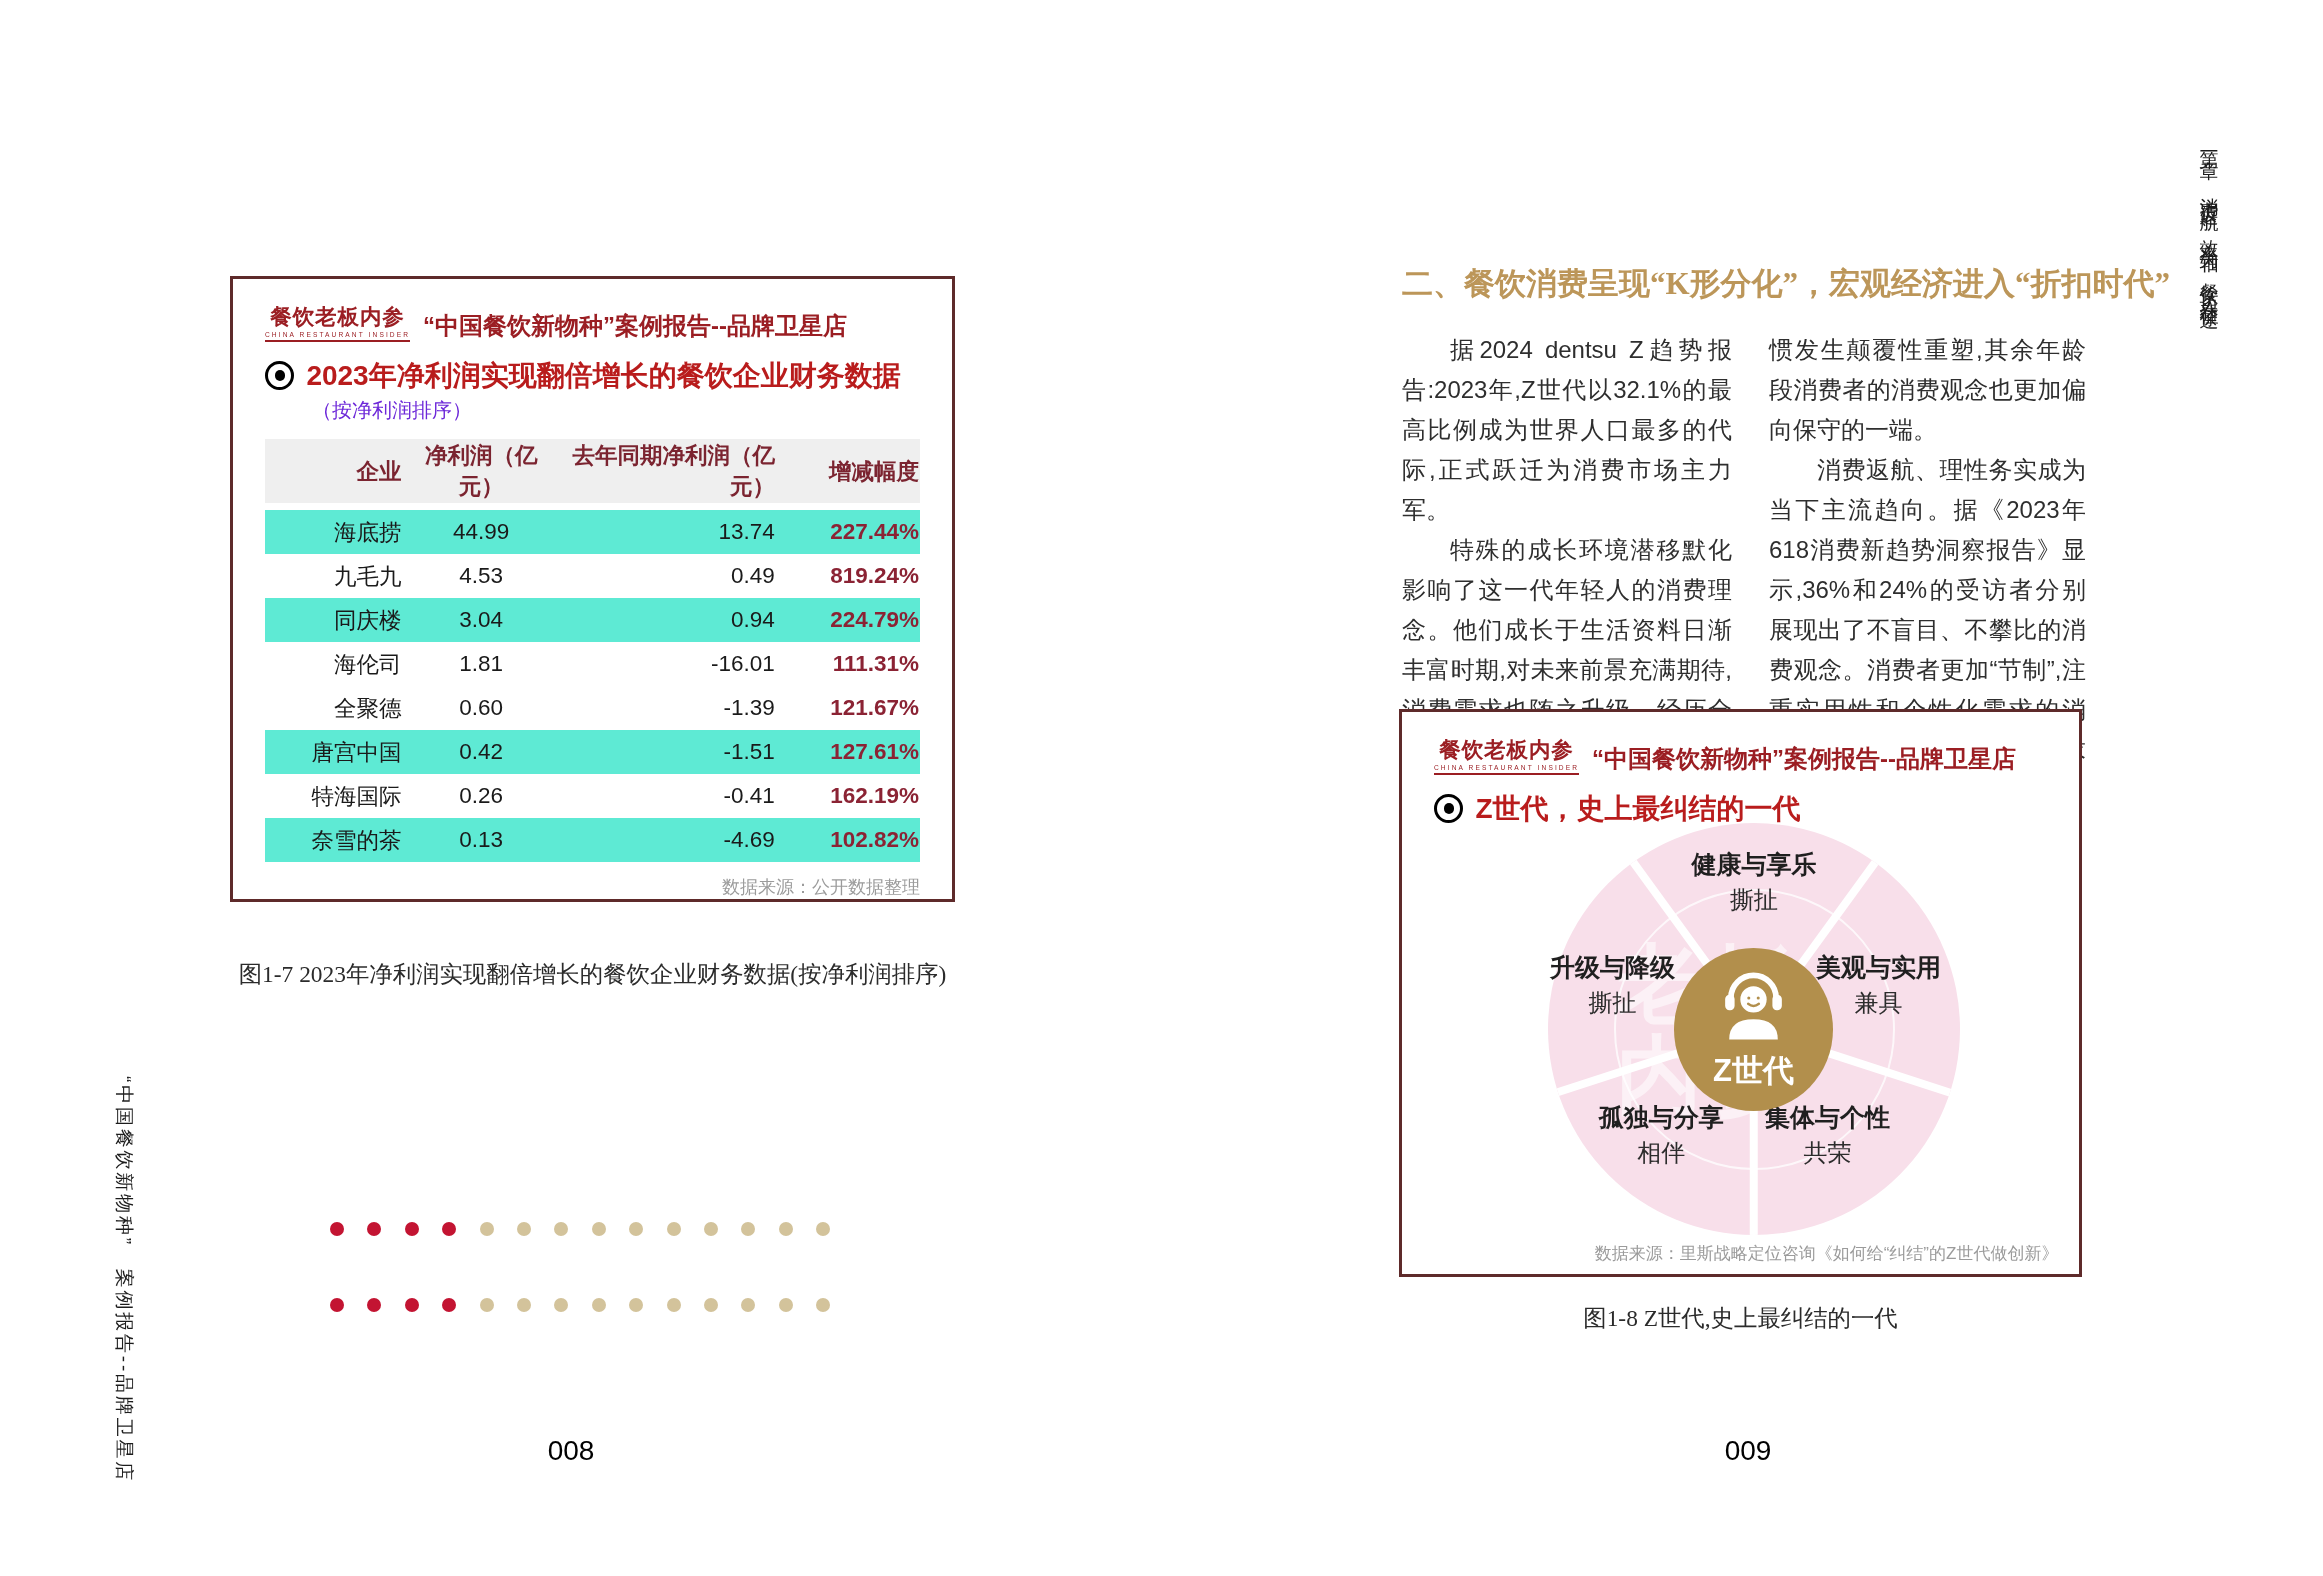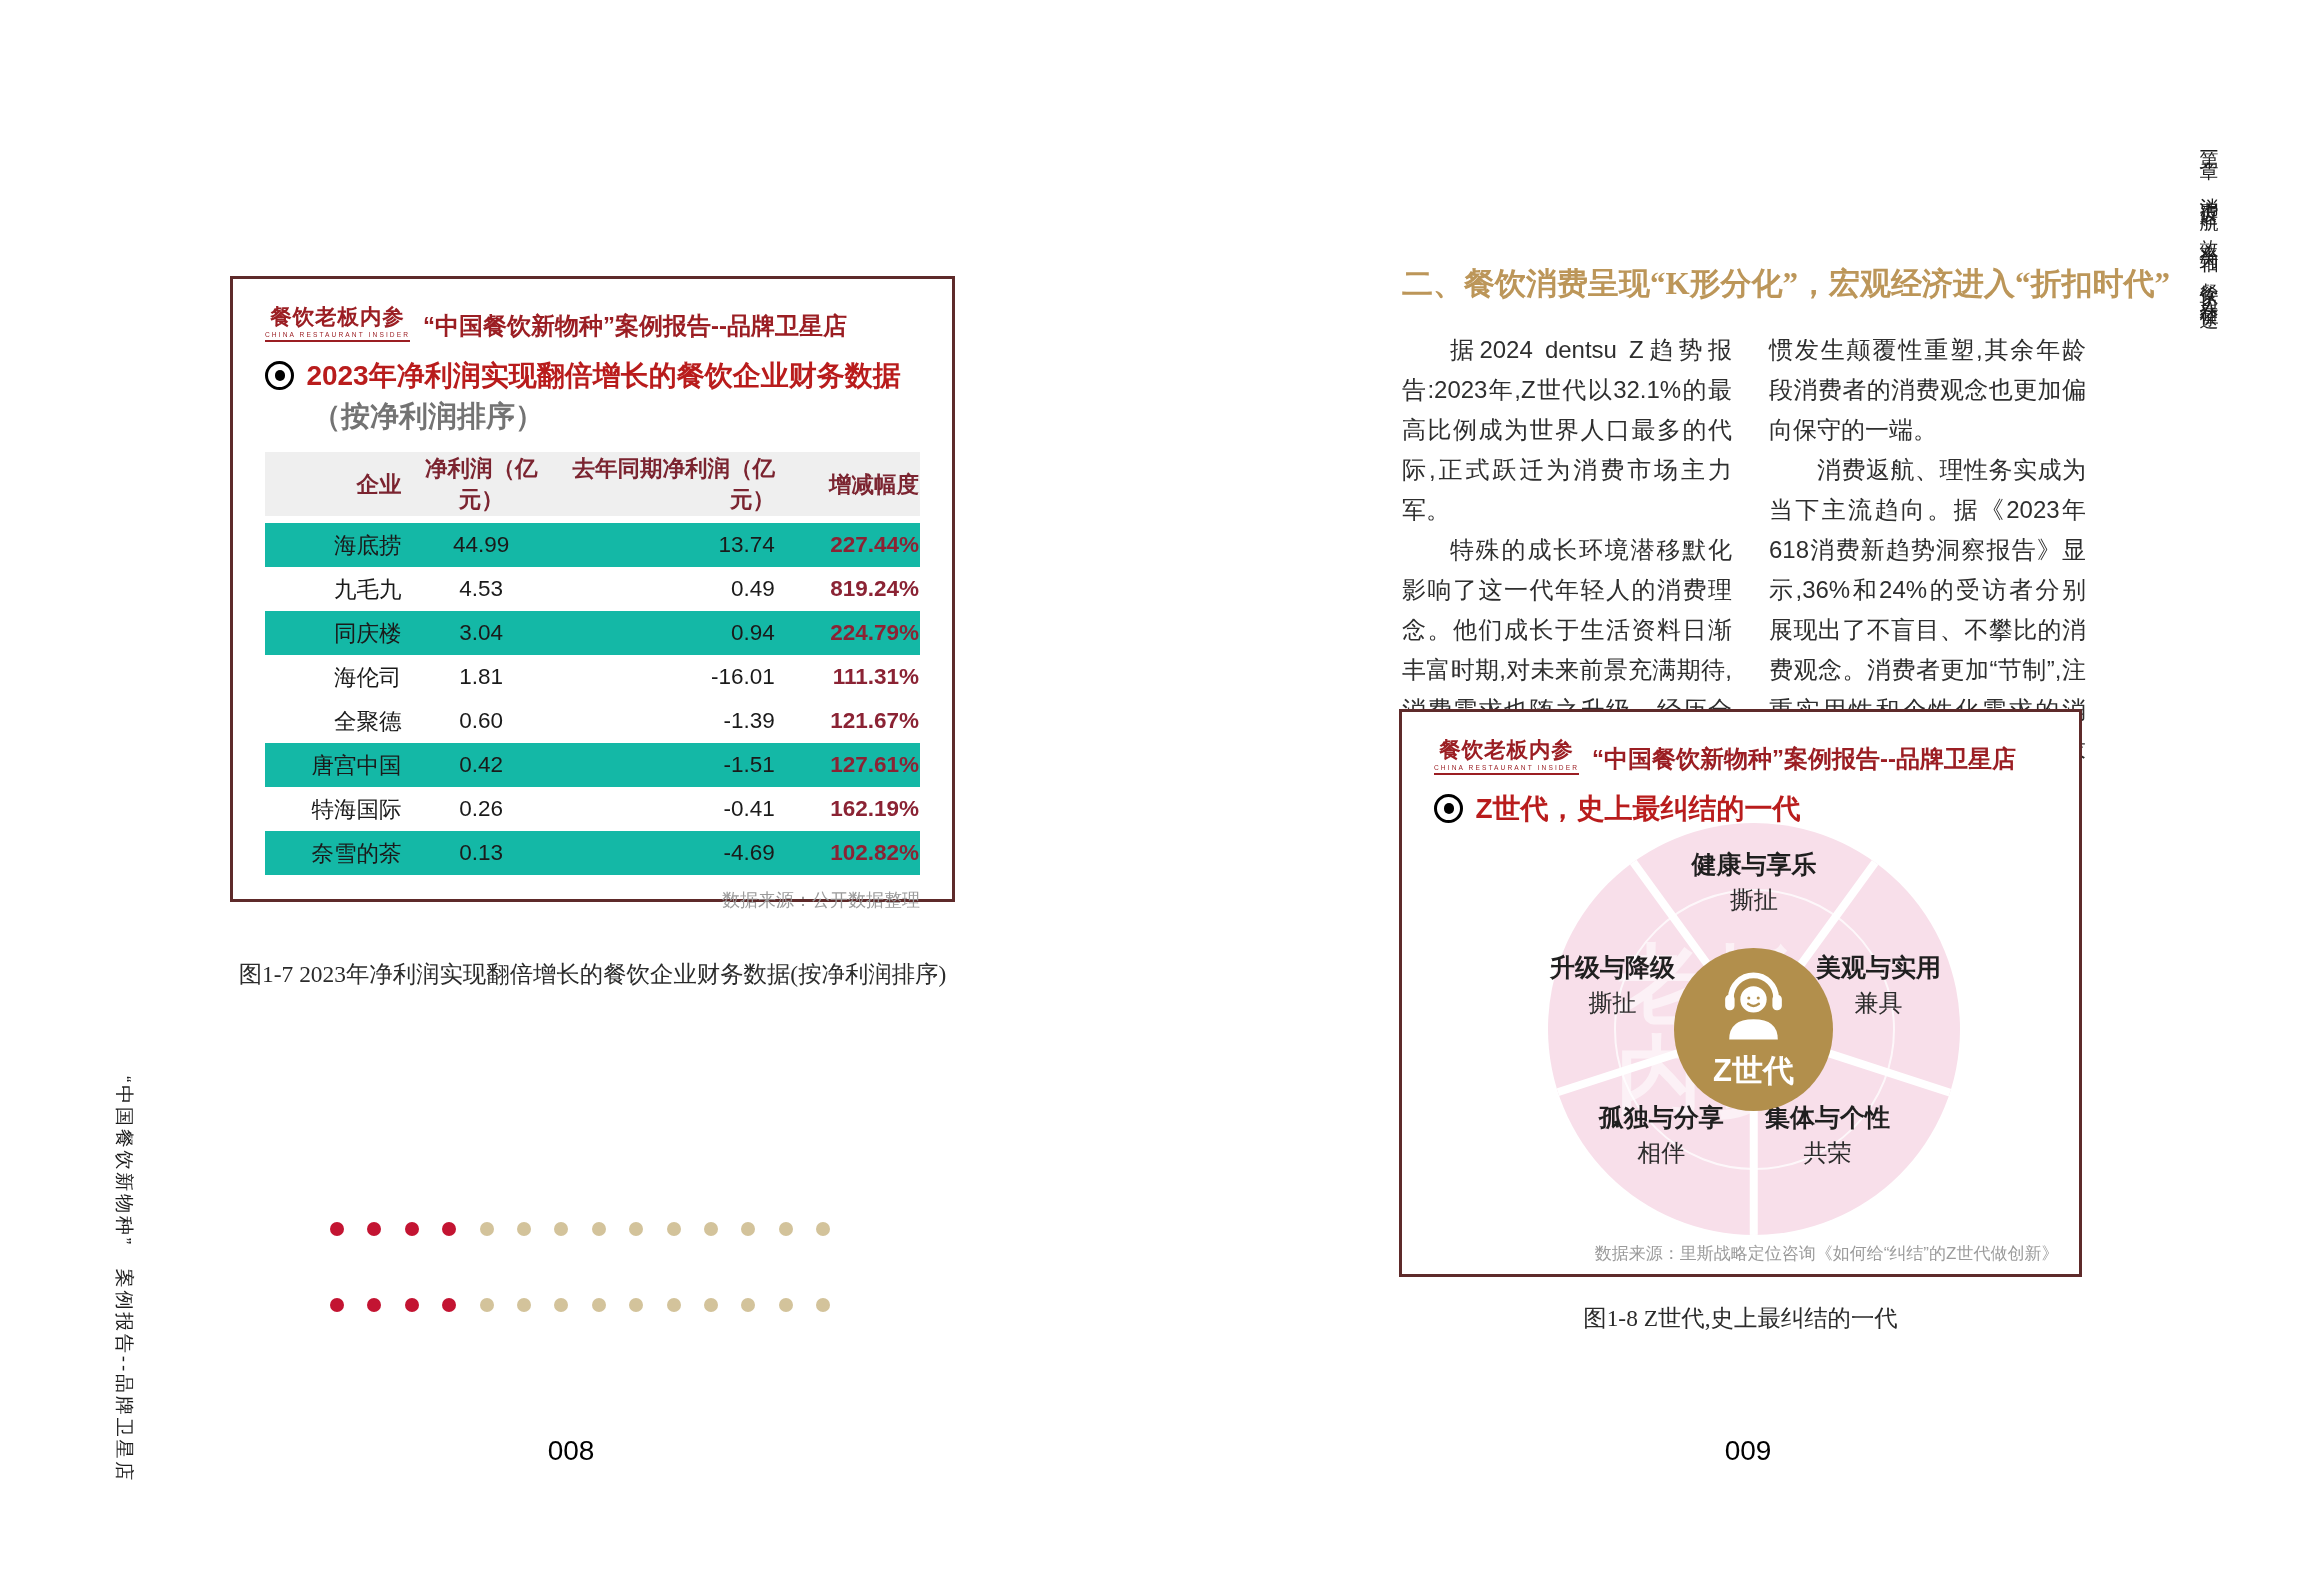--- a/index.html
+++ b/index.html
@@ -24,34 +24,34 @@
   .logo-block{border-bottom:2.8px solid #9B1E23;padding-bottom:1.9px;text-align:center;flex:0 0 auto;}
   .logo-text{font-size:21.5px;font-weight:bold;color:#9B1E23;letter-spacing:0.9px;line-height:1.1;}
   .logo-sub{font-size:6.6px;color:#9B1E23;letter-spacing:2.1px;margin-top:0.9px;white-space:nowrap;}
   .brand-line{font-size:24px;font-weight:bold;color:#9B1E23;margin-top:4.7px;white-space:nowrap;}
 
   .card-title-row{display:flex;align-items:center;gap:12px;padding:15px 32px 0;}
   .bullet{width:23.4px;height:23.4px;border:3.7px solid #000;border-radius:50%;position:relative;flex:0 0 auto;}
   .bullet::after{content:"";position:absolute;left:50%;top:50%;width:10.3px;height:10.3px;margin:-5.2px 0 0 -5.2px;
                  background:#000;border-radius:50%;}
   .title-text{font-size:28px;font-weight:bold;color:#b91c1c;white-space:nowrap;}
-  .card-subtitle{padding:2.8px 32px 0 79px;font-size:29px;font-weight:bold;color:#737373;}
+  .card-subtitle{padding:2.8px 32px 0 79px;font-size:20px;font-weight:normal;color:#6d28d9;}
 
   
   .table-wrap{position:relative;margin:15px 32px 0;}
   table.fin{width:100%;border-collapse:collapse;font-size:22.5px;position:relative;z-index:2;}
   table.fin th{background:#EFEFEF;color:#7B2430;font-weight:bold;height:37px;
                border-bottom:3.7px double #7B2430;}
   table.fin td{height:42px;color:#1a1a1a;}
   table.fin th.c0,table.fin td.c0{text-align:right;padding-left:15px;width:21%;}
   table.fin th.c1,table.fin td.c1{text-align:center;width:24%;}
   table.fin th.c2,table.fin td.c2{text-align:right;width:33%;}
   table.fin th.c3,table.fin td.c3{text-align:right;width:22%;}
   table.fin td.c3{color:#8B2334;font-weight:bold;}
-  tr.row-pink{background:#14b8a6;margin-left:24px;}
+  tr.row-pink{background:#5eead4;margin-left:24px;}
   tr.row-white{background:#fff;}
   table.fin tbody tr:first-child td{border-top:7.5px solid #fff;}
 
   .source-line{margin:13px 32px 0;text-align:right;font-size:18px;color:#9b9b9b;}
 
   
   .seal{position:absolute;border-radius:50%;z-index:1;display:flex;flex-direction:column;
         align-items:center;justify-content:center;pointer-events:none;}
   .seal-table{left:50%;top:50%;width:356px;height:356px;transform:translate(-50%,-48%);
               border:9.4px solid rgba(233,170,192,0.45);}

